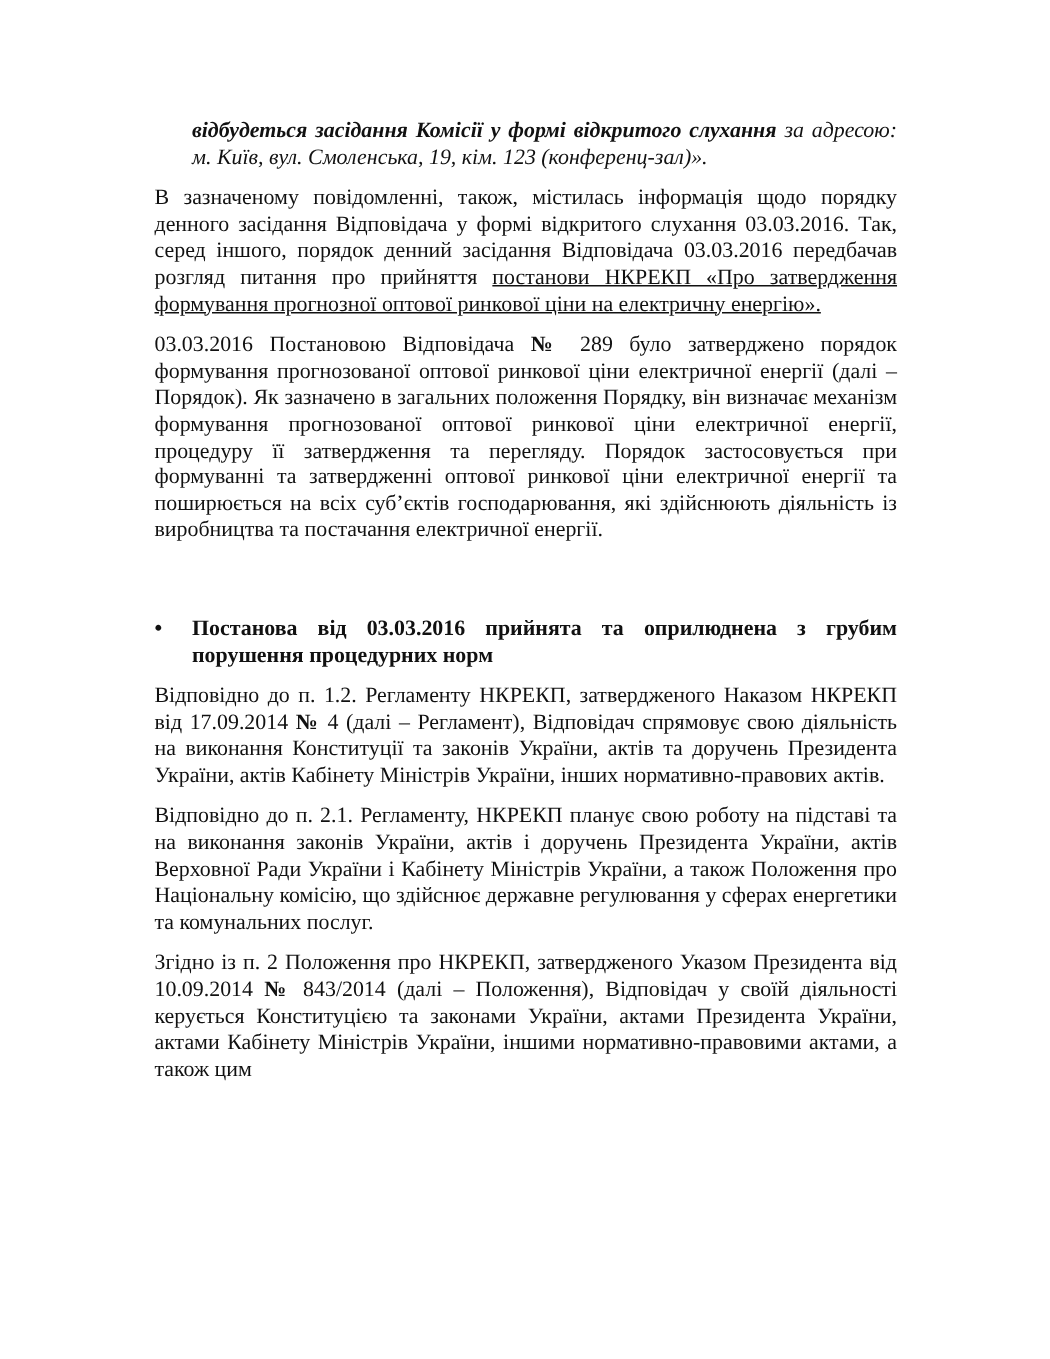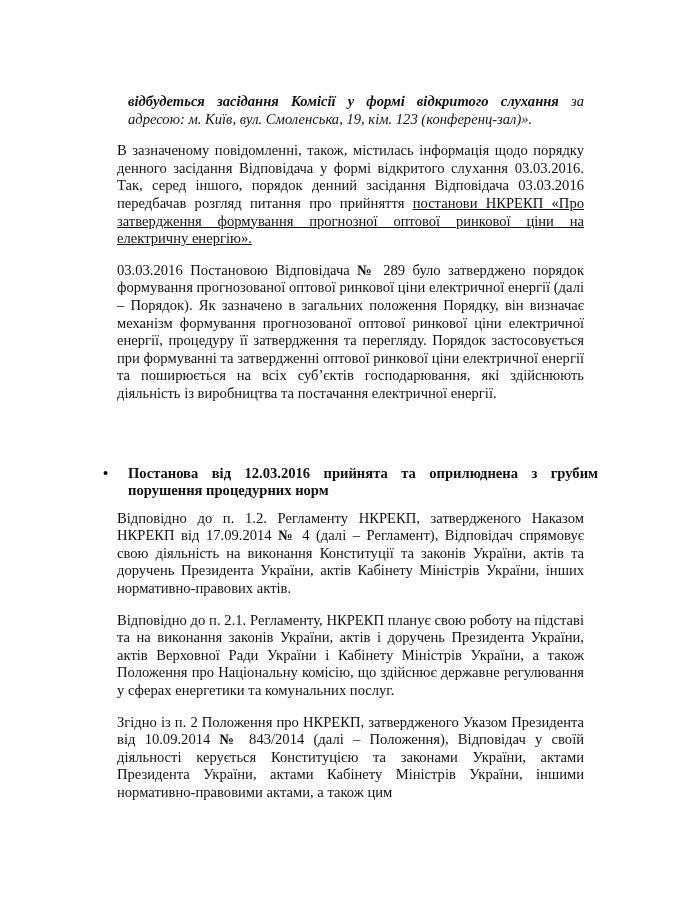--- a/index.html
+++ b/index.html
@@ -2,21 +2,21 @@
 <html><head>
 <meta charset="utf-8">
 <style>
   html, body { margin: 0; padding: 0; background: #ffffff; }
   body { width: 700px; height: 906px; position: relative; overflow: hidden; }
   .page {
     position: absolute; left: 103px; top: 79px; width: 495px;
     font-family: "Liberation Serif", serif; font-size: 14.6px; line-height: 17.6px;
     color: #111111;
   }
-  p { margin: 14px; text-align: justify; }
+  p { margin: 0; text-align: justify; }
   .quote { margin-left: 25px; font-style: italic; }
   .quote b { font-weight: bold; }
   .para { margin-top: 10px; }
   .u { text-decoration: underline; }
   .gap { height: 34px; }
   .bullet-item { position: relative; padding-left: 25px; margin-top: 14px; font-weight: bold; text-align: justify; }
   .bullet-dot { position: absolute; left: 0; top: 0; }
   .no { font-weight: bold; }
 </style>
 </head>
@@ -27,21 +27,21 @@
 
   <p class="para"><span>В зазначеному повідомленні, також, містилась інформація щодо порядку денного засідання Відповідача у формі відкритого слухання 03.03.2016. Так, серед іншого, порядок денний засідання Відповідача 03.03.2016 передбачав розгляд питання про прийняття </span><span class="u">постанови НКРЕКП «Про затвердження формування прогнозної оптової ринкової ціни на електричну енергію».</span></p>
 
   <p class="para"><span>03.03.2016 Постановою Відповідача </span><span class="no">№</span><span> 289 було затверджено порядок формування прогнозованої оптової ринкової ціни електричної енергії (далі – Порядок). Як зазначено в загальних положення Порядку, він визначає механізм формування прогнозованої оптової ринкової ціни електричної енергії, процедуру її затвердження та перегляду. Порядок застосовується при формуванні та затвердженні оптової ринкової ціни електричної енергії та поширюється на всіх суб’єктів господарювання, які здійснюють діяльність із виробництва та постачання електричної енергії.</span></p>
 
 
   <div class="gap"></div>
 
   <div class="bullet-item">
     <span class="bullet-dot">•</span>
-    <span>Постанова від 12.03.2016 прийнята та оприлюднена з грубим порушення процедурних норм</span>
+    <span>Постанова від 03.03.2016 прийнята та оприлюднена з грубим порушення процедурних норм</span>
   </div>
 
 
   <p class="para"><span>Відповідно до п. 1.2. Регламенту НКРЕКП, затвердженого Наказом НКРЕКП від 17.09.2014 </span><span class="no">№</span><span> 4 (далі – Регламент), Відповідач спрямовує свою діяльність на виконання Конституції та законів України, актів та доручень Президента України, актів Кабінету Міністрів України, інших нормативно-правових актів.</span></p>
 
   <p class="para">Відповідно до п. 2.1. Регламенту, НКРЕКП планує свою роботу на підставі та на виконання законів України, актів і доручень Президента України, актів Верховної Ради України і Кабінету Міністрів України, а також Положення про Національну комісію, що здійснює державне регулювання у сферах енергетики та комунальних послуг.</p>
 
   <p class="para"><span>Згідно із п. 2 Положення про НКРЕКП, затвердженого Указом Президента від 10.09.2014 </span><span class="no">№</span><span> 843/2014 (далі – Положення), Відповідач у своїй діяльності керується Конституцією та законами України, актами Президента України, актами Кабінету Міністрів України, іншими нормативно-правовими актами, а також цим</span></p>
 </div>
 

